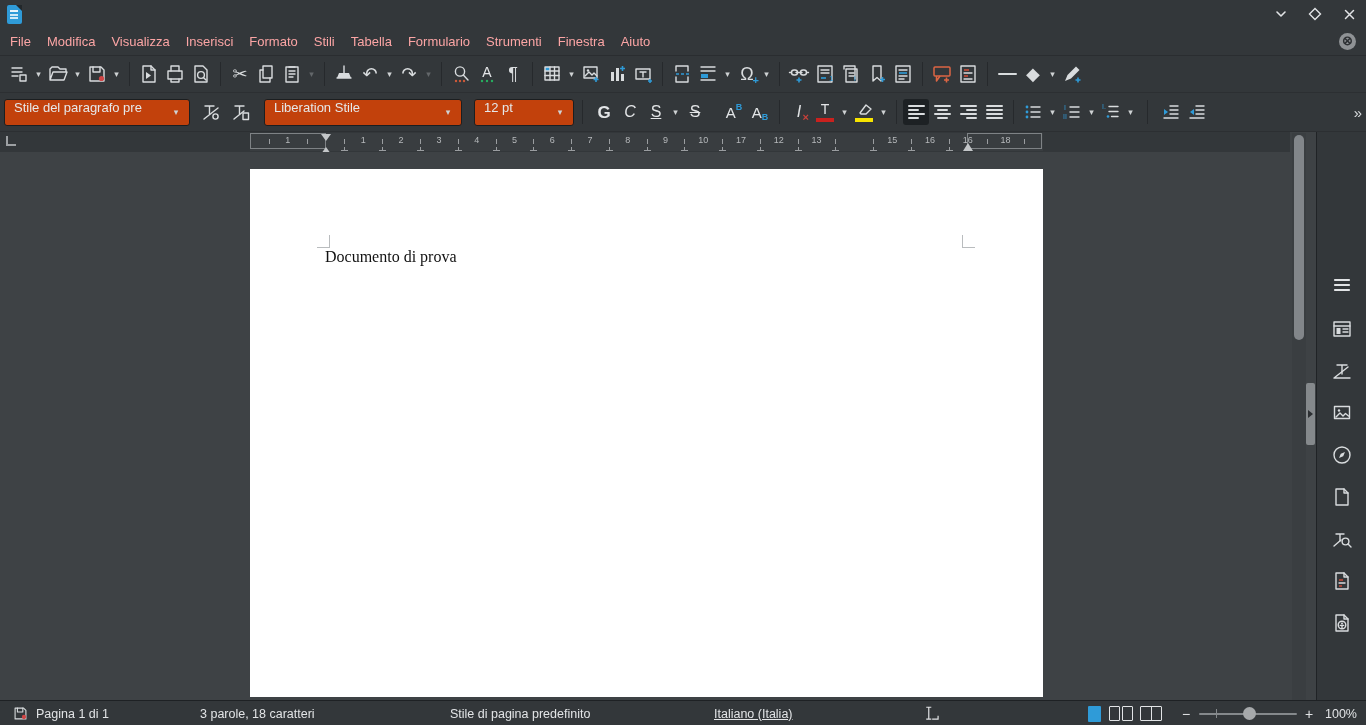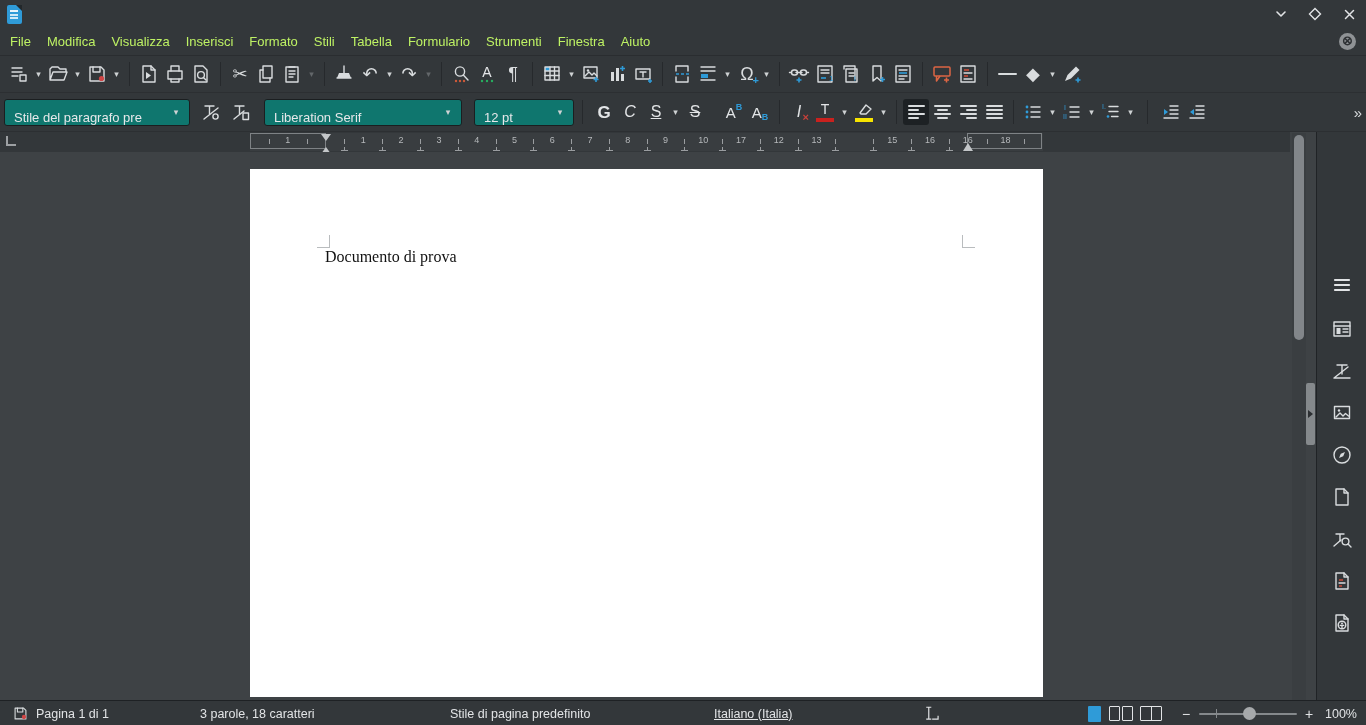--- a/index.html
+++ b/index.html
@@ -12,21 +12,21 @@
   .titlebar{position:absolute;left:0;top:0;width:1366px;height:28px;background:#33373a;display:flex;align-items:center;}
   .app-icon{width:15px;height:19px;margin-left:7px;background:#2f9bd8;border-radius:2px;position:relative;}
   .app-icon:before{content:"";position:absolute;right:0;top:0;border:3px solid #22272a;border-left-color:transparent;border-bottom-color:transparent;}
   .app-icon:after{content:"";position:absolute;left:3px;top:5px;width:8px;height:2px;background:#e8f4fb;box-shadow:0 4px 0 #cfe9f7,0 7px 0 #cfe9f7;}
   .title-text{position:absolute;left:0;right:0;text-align:center;font-size:13px;color:#e6e8ea;}
   .win-controls{position:absolute;right:8px;top:0;height:28px;display:flex;align-items:center;gap:16px;}
   .win-btn{width:18px;height:18px;display:flex;align-items:center;justify-content:center;}
 
   
   .menubar{position:absolute;left:0;top:28px;width:1366px;height:28px;background:#33373a;display:flex;align-items:center;border-bottom:1px solid #2a2d30;}
-  .menu-item{padding:0 8px;font-size:13px;color:#bef264;height:28px;display:flex;align-items:center;}
+  .menu-item{padding:0 8px;font-size:13px;color:#fca5a5;height:28px;display:flex;align-items:center;}
   .menu-item:first-child{margin-left:2px;}
   .close-doc{position:absolute;right:10px;width:17px;height:17px;border-radius:50%;background:#8f9295;color:#2e3134;font-size:13px;line-height:16px;text-align:center;font-weight:bold;}
 
   
   .toolbar1{position:absolute;left:0;top:56px;width:1366px;height:37px;background:#33373a;display:flex;align-items:center;padding-left:6px;border-bottom:1px solid #2c2f32;}
   .toolbar2{position:absolute;left:0;top:93px;width:1366px;height:39px;background:#33373a;display:flex;align-items:center;padding-left:4px;border-bottom:1px solid #2c2f32;}
   .tb{min-width:26px;height:26px;display:flex;align-items:center;justify-content:center;border-radius:3px;position:relative;flex:0 0 auto;}
   .tb.active{background:#1d2124;}
   .car{width:13px;height:26px;display:flex;align-items:center;justify-content:center;font-size:9px;color:#cfd2d4;flex:0 0 auto;}
   .car.dis{color:#63676a;}
@@ -35,21 +35,21 @@
   .glyph.big{font-size:18px;}
   .redbar{position:absolute;left:4px;bottom:3px;width:18px;height:4px;background:#c9211e;}
   .yellowbar{position:absolute;left:4px;bottom:3px;width:18px;height:4px;background:#f7e400;}
   .letter{font-size:15px;color:#e3e5e7;line-height:1;}
   .subsup{font-size:9px;color:#2f9bd8;font-weight:bold;}
   .bars{display:flex;flex-direction:column;gap:2px;width:17px;}
   .bars i{height:2px;background:#d9dcde;border-radius:1px;}
   .overflow-chevron{position:absolute;right:4px;top:0;height:39px;display:flex;align-items:center;font-size:15px;color:#d9dcde;}
 
   
-  .combo{height:27px;background:#0f766e;border:1px solid #1b1e20;border-radius:3px;display:flex;align-items:flex-end;font-size:13px;color:#e6e8ea;position:relative;flex:0 0 auto;}
+  .combo{height:27px;background:#c2410c;border:1px solid #1b1e20;border-radius:3px;display:flex;align-items:flex-start;font-size:13px;color:#e6e8ea;position:relative;flex:0 0 auto;}
   .combo .val{padding-left:9px;white-space:nowrap;overflow:hidden;flex:1;}
   .combo .cbtn{width:26px;height:100%;display:flex;align-items:center;justify-content:center;font-size:9px;color:#cfd2d4;}
 
   
   .ruler-band{position:absolute;left:0;top:132px;width:1290px;height:20px;background:#33373a;}
   .tab-selector{position:absolute;left:6px;top:4px;width:10px;height:10px;border-left:2px solid #9da0a3;border-bottom:2px solid #9da0a3;}
   .ruler-strip{position:absolute;left:250px;top:1px;width:793px;height:18px;background:#393d40;}
   .margin-box{position:absolute;top:0;height:16px;border:1px solid #7e8285;}
   .rnum{position:absolute;top:2px;transform:translateX(-50%);font-size:9px;color:#b6b9bb;}
   .rtick{position:absolute;top:6px;width:1px;height:5px;background:#9a9da0;}
@@ -357,21 +357,21 @@
       </svg>
   </div>
   <div class="tb" style="margin-left:4px;">
     <svg width="22" height="22" viewBox="0 0 22 22">
         <path class="icon-stroke" d="M5 5h9M9.5 5v8"></path>
         <path class="icon-stroke" d="M4 18L14 10"></path>
         <rect class="icon-stroke" x="13" y="12" width="5.5" height="6.5"></rect>
       </svg>
   </div>
   <div class="combo" style="width:198px;margin-left:10px;">
-    <span class="val">Liberation Serif</span>
+    <span class="val">Liberation Stile</span>
     <span class="cbtn">▾</span>
   </div>
   <div class="combo" style="width:100px;margin-left:12px;">
     <span class="val">12 pt</span>
     <span class="cbtn">▾</span>
   </div>
   <div class="sep" style="margin:0 8px;"></div>
   <div class="tb">
       <span class="letter" style="font-weight:bold;font-size:17px;">G</span>
     </div>

